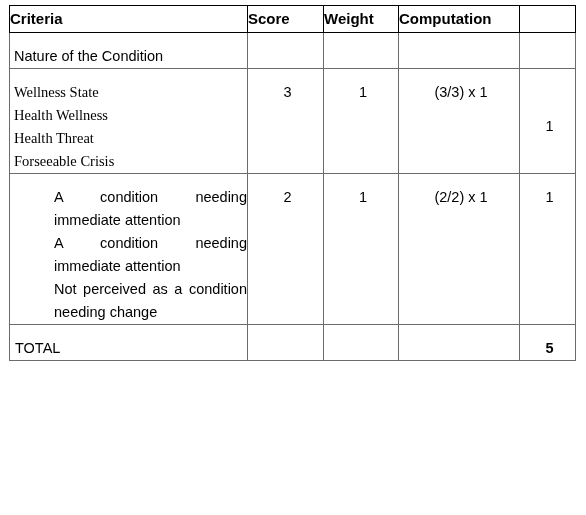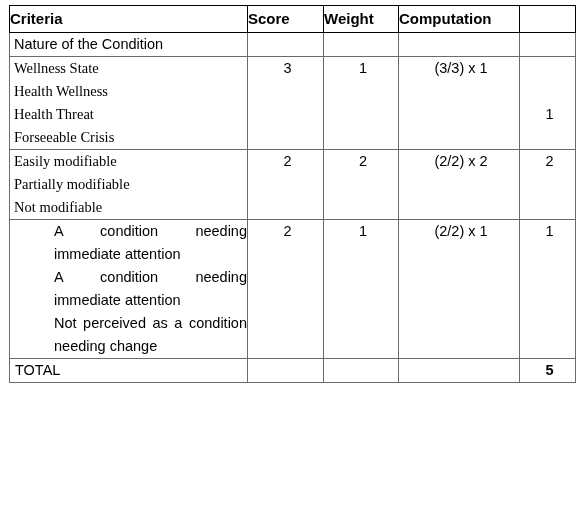--- a/index.html
+++ b/index.html
@@ -22,21 +22,21 @@
   }
   table.scoring {
     border-collapse: collapse;
     width: 566px;
     table-layout: fixed;
     font-size: 14.5px;
     line-height: 23px;
   }
   table.scoring td, table.scoring th {
     border: 1px solid #6b6b6b;
-    padding: 0 0 0 4px;
+    padding: 12px 0 0 4px;
     vertical-align: top;
     background: #ffffff;
     font-weight: normal;
     height: 22px;
   }
   
   col.c-criteria   { width: 238px; }
   col.c-score      { width: 76px;  }
   col.c-weight     { width: 75px;  }
   col.c-comp       { width: 121px; }
@@ -122,31 +122,20 @@
           <span class="line">Health Wellness</span>
           <span class="line">Health Threat</span>
           <span class="line">Forseeable Crisis</span>
         </td>
         <td class="num v-line2">3</td>
         <td class="num v-line2">1</td>
         <td class="num v-line2">(3/3) x 1</td>
         <td class="num" style="padding-top:46px;">1</td>
       </tr>
 
-      <tr>
-        <td class="opts">
-          <span class="line">Easily modifiable</span>
-          <span class="line">Partially modifiable</span>
-          <span class="line">Not modifiable</span>
-        </td>
-        <td class="num v-line2">2</td>
-        <td class="num v-line2">2</td>
-        <td class="num v-line2">(2/2) x 2</td>
-        <td class="num v-line2">2</td>
-      </tr>
 
 
       <tr class="bottom-edge">
         <td class="opts">
           <span class="just">A condition needing</span>
           <span class="just last">immediate attention</span>
           <span class="just">A condition needing</span>
           <span class="just last">immediate attention</span>
           <span class="just">Not perceived as a condition</span>
           <span class="just last">needing change</span>

